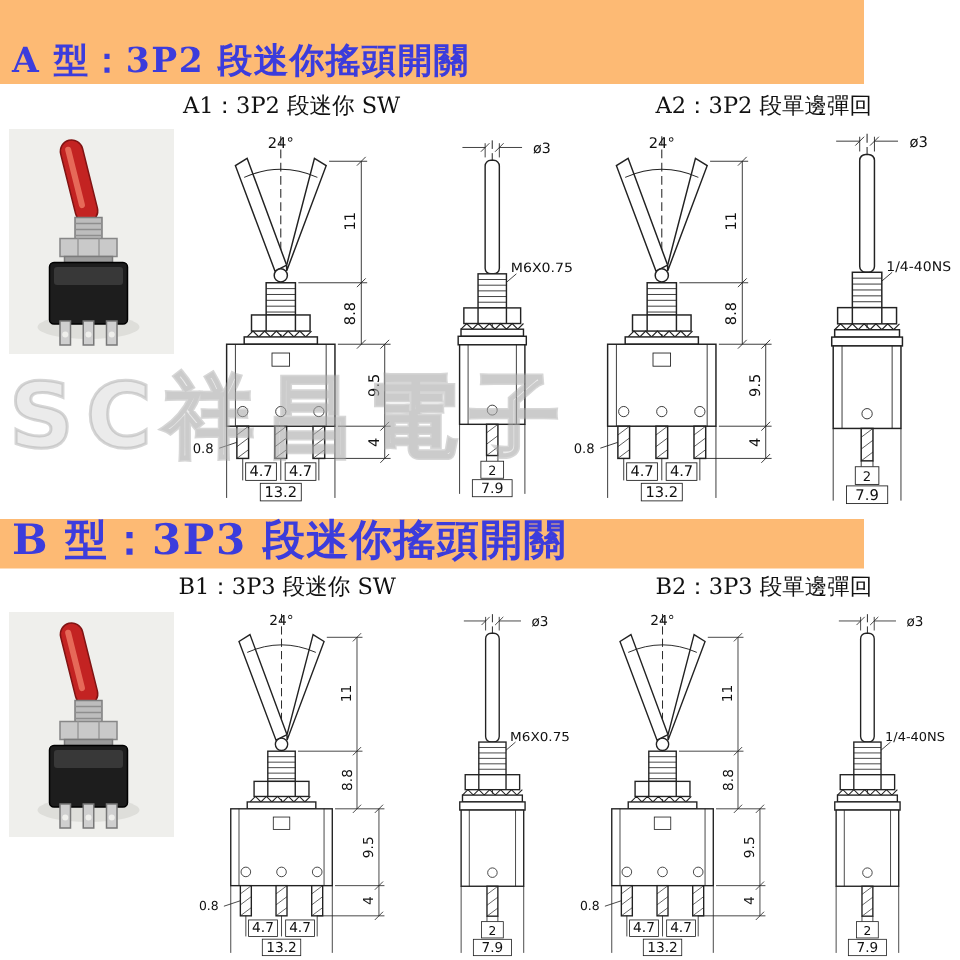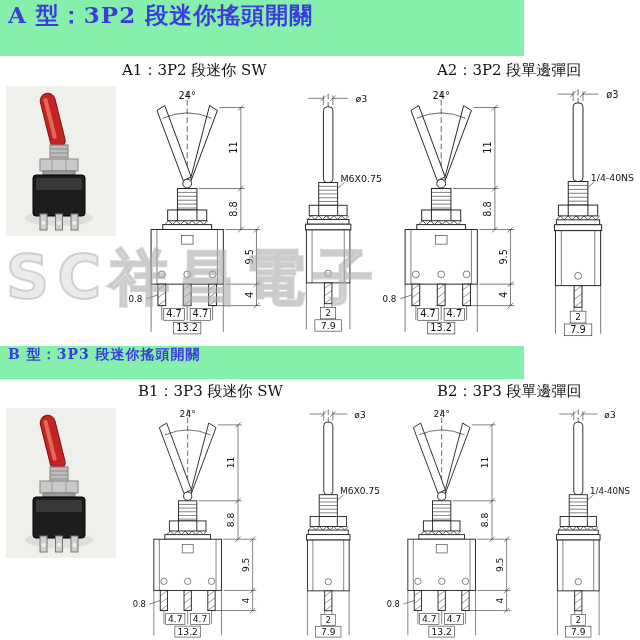--- a/index.html
+++ b/index.html
@@ -1,19 +1,19 @@
 <!DOCTYPE html>
 <html><head>
 <meta charset="utf-8">
 <style>
   * { margin:0; padding:0; box-sizing:border-box; }
   html,body { background:#ffffff; }
   .page { position:relative; width:640px; height:640px; background:#fff; overflow:hidden;
           font-family:"DejaVu Serif", serif; }
-  .bar { position:absolute; left:0; width:524px; background:#86efac; display:flex; align-items:flex-start; }
+  .bar { position:absolute; left:0; width:576px; background:#fdba74; display:flex; align-items:flex-end; }
   .bar-a { top:0; height:56px; }
   .bar-b { top:346px; height:33px; }
   .bar .title { color:#3c3cdc; font-size:23px; font-weight:bold; padding-left:8px; letter-spacing:1px;
                 font-family:"DejaVu Serif", serif; white-space:nowrap; }
   .sub { position:absolute; font-size:15px; color:#111; white-space:nowrap; }
   .slot { position:absolute; }
   .slot svg { width:100%; height:100%; display:block; }
   .watermark { position:absolute; left:6px; top:238px; width:632px; font-size:60px; font-weight:bold;
                font-family:"DejaVu Sans", sans-serif; letter-spacing:8px; white-space:nowrap;
                color:rgba(190,190,190,0.30); -webkit-text-stroke:2px rgba(165,165,165,0.45);
@@ -355,24 +355,24 @@
     <text x="66" y="99" font-size="9" textLength="44" lengthAdjust="spacingAndGlyphs" class="thread-slot">1/4-40NS</text>
     <text x="53" y="241.5" text-anchor="middle" font-size="9">2</text>
     <text x="53" y="254.5" text-anchor="middle">7.9</text>
   </g>
 </svg>
 </div>
 
   <div class="watermark">SC祥昌電子</div>
 
   <div class="bar bar-b">
-    <span class="title" style="font-size:14px;">B 型：3P3 段迷你搖頭開關</span>
+    <span class="title" style="font-size:28px;">B 型：3P3 段迷你搖頭開關</span>
   </div>
 
-  <span class="sub" style="left:138px; top:382px;">B1：3P3 段迷你 SW</span>
+  <span class="sub" style="left:119px; top:382px;">B1：3P3 段迷你 SW</span>
   <span class="sub" style="left:437px; top:382px;">B2：3P3 段單邊彈回</span>
 
   <div class="slot" style="left:6px; top:408px; width:110px; height:150px;">
 <svg viewBox="0 0 110 150" preserveAspectRatio="xMidYMid meet">
   <rect x="0" y="0" width="110" height="150" fill="#efefec"></rect>
   <ellipse cx="53" cy="132" rx="34" ry="8" fill="#dededa"></ellipse>
   <g transform="rotate(-14 53 62)">
     <rect x="46" y="6" width="15" height="56" rx="7.5" fill="#c32322" stroke="#801313" stroke-width="1"></rect>
     <rect x="49.5" y="10" width="4" height="42" rx="2" fill="#ef7a66" opacity="0.8"></rect>
   </g>

